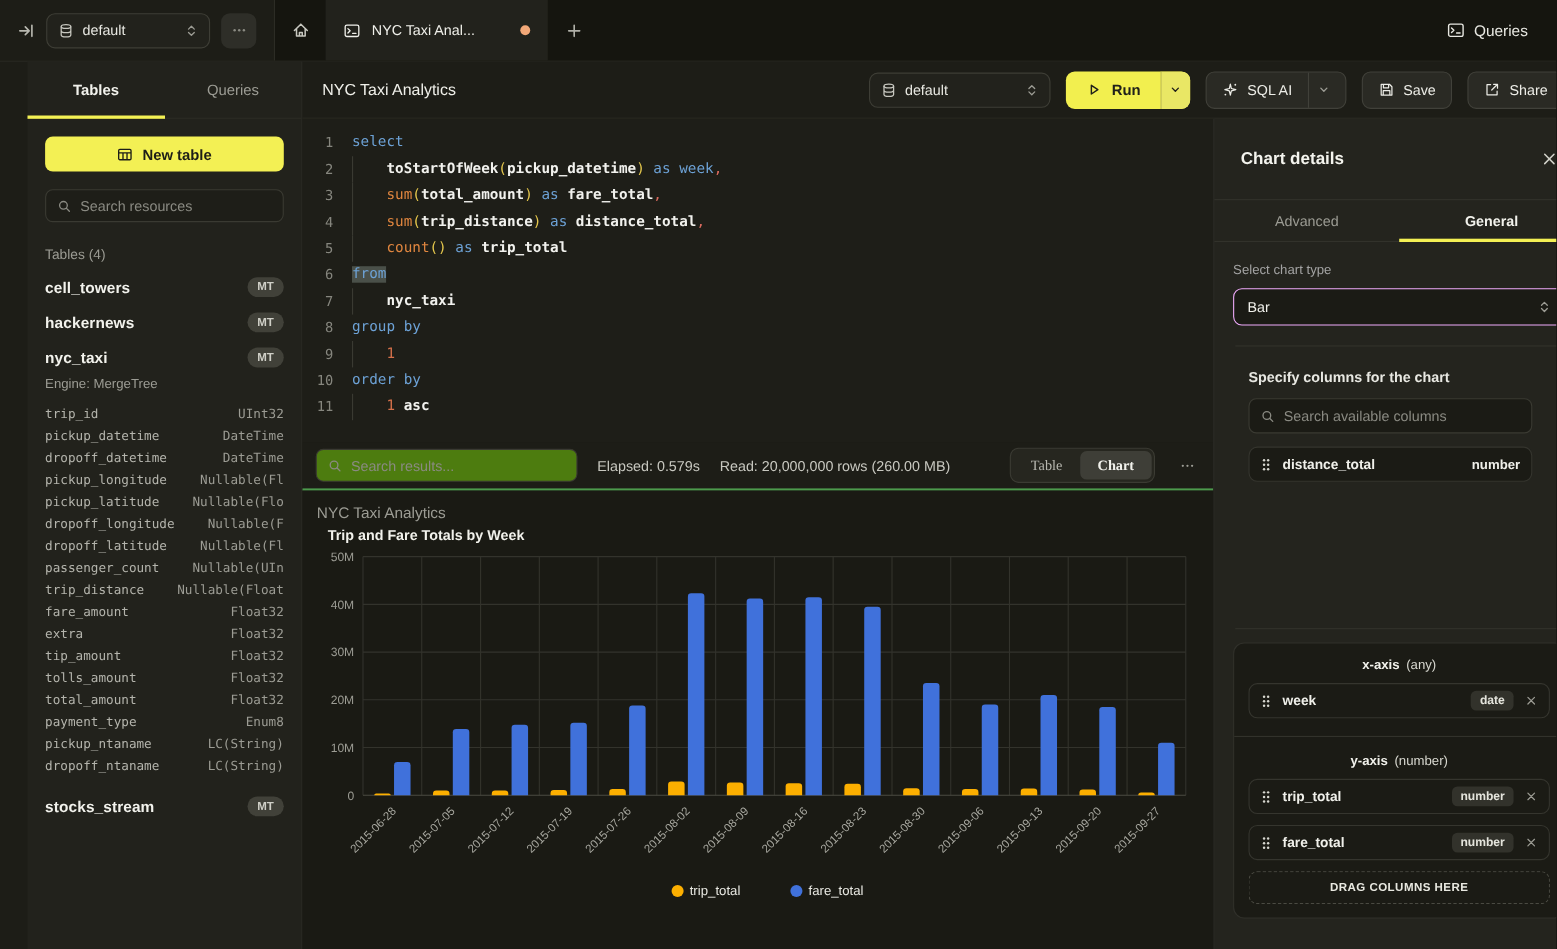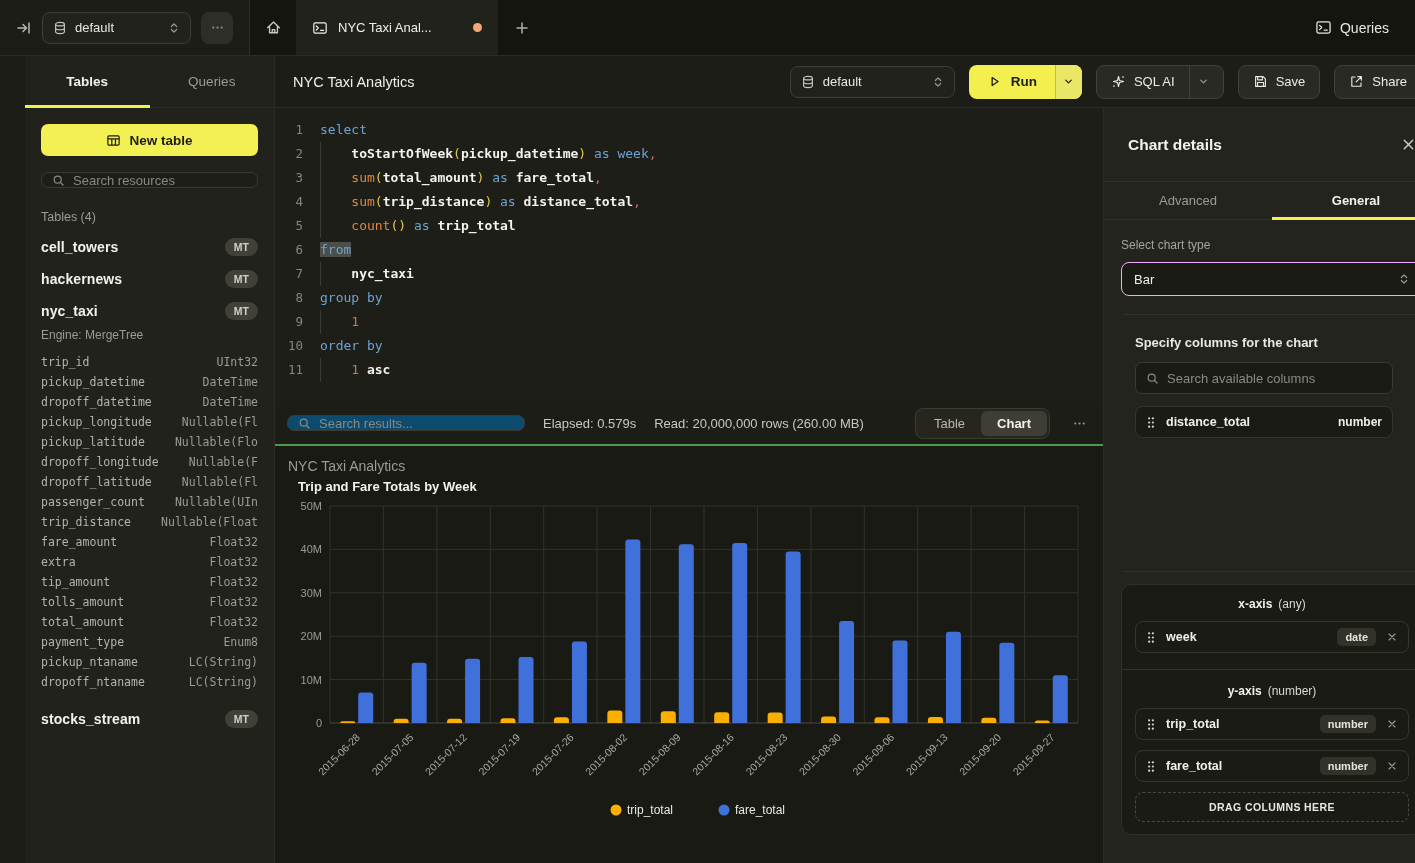--- a/index.html
+++ b/index.html
@@ -46,21 +46,21 @@
   .side-tabs { height:52px; display:flex; border-bottom:1px solid #2c2c25; }
   .side-tab { flex:1; display:flex; align-items:center; justify-content:center; font-size:13.5px; color:#9c9c94; position:relative; cursor:pointer; }
   .side-tab.active { color:#f2f2ec; font-weight:bold; }
   .side-tab.active::after { content:""; position:absolute; left:0; right:0; bottom:-1px; height:3px; background:#f3f054; }
   .side-body { padding:16px; overflow:hidden; }
   .newtable-btn {
     width:100%; height:32px; background:#f3f054; color:#1d1d17; border:none; border-radius:7px;
     font-family:inherit; font-size:13.5px; font-weight:bold; display:flex; align-items:center; justify-content:center; gap:8px; cursor:pointer;
   }
   .search-box {
-    margin-top:16px; height:16px; background:#1e1e18; border:1px solid #3a3a32; border-radius:7px;
+    margin-top:16px; height:30px; background:#1e1e18; border:1px solid #3a3a32; border-radius:7px;
     display:flex; align-items:center; gap:8px; padding:0 10px; color:#8a8a82;
   }
   .search-box input { background:transparent; border:none; outline:none; color:#d8d8d0; font-family:inherit; font-size:13px; width:100%; }
   .search-box input::placeholder { color:#8a8a82; }
   .section-label { margin-top:22px; font-size:12.5px; color:#9c9c94; }
   .table-item { margin-top:14px; display:flex; align-items:center; justify-content:space-between; cursor:pointer; }
   .table-item .tname { font-size:14px; color:#f2f2ec; font-weight:bold; letter-spacing:.1px; }
   .pill-mt { background:#414139; color:#cfcfc7; font-size:10.5px; font-weight:bold; padding:3px 9px; border-radius:99px; }
   .engine-label { margin-top:8px; font-size:12px; color:#9c9c94; }
   .col-list { margin-top:10px; font-family:"DejaVu Sans Mono", monospace; font-size:11.5px; }
@@ -89,24 +89,24 @@
   .code-line { display:flex; line-height:24px; position:relative; }
   .gutter { width:28px; text-align:right; color:#86867e; flex:0 0 28px; font-size:12.5px; }
   .code-text { margin-left:17px; white-space:pre; color:#e8e8e2; }
   .code-line.guided::before { content:""; position:absolute; left:45px; top:0; bottom:0; width:1px; background:#3a3a32; }
   .k { color:#6da2d6; } .f { color:#e0863f; } .p { color:#e6c84d; }
   .i { color:#f2f2ee; font-weight:bold; } .c { color:#d96a5e; } .n { color:#d4704a; }
   .sel { background:#4a5049; }
 
   
   .results-bar { height:42px; display:flex; align-items:center; gap:18px; padding:0 12px; background:#1d1d17; }
-  .results-bar .search-box { margin:0; width:238px; background:#0c4a6e; }
+  .results-bar .search-box { margin:0; width:238px; background:#4d7c0f; }
   .stat { font-size:13px; color:#c8c8c0; white-space:nowrap; }
   .view-toggle { margin-left:auto; display:flex; background:#26261f; border:1px solid #3b3b33; border-radius:8px; padding:2px; }
-  .view-toggle .vt { padding:5px 16px; font-size:13px; color:#b8b8b0; border-radius:6px; cursor:pointer; }
+  .view-toggle .vt { padding:5px 16px; font-size:13px; color:#b8b8b0; border-radius:6px; cursor:pointer;font-family:Liberation Serif, serif; }
   .view-toggle .vt.active { background:#3e3e37; color:#f2f2ec; font-weight:bold; }
   .results-more { color:#9c9c94; padding:0 4px; cursor:pointer; }
   .green-line { height:2px; background:#4c9a4c; }
 
   
   .chart-panel { height:417px; background:#1a1a14; position:relative; }
   .chart-title { position:absolute; left:13px; top:12px; font-size:14px; color:#9c9c94; }
   .chart-subtitle { position:absolute; left:23px; top:33px; font-size:13px; font-weight:bold; color:#f2f2ec; }
 
   

